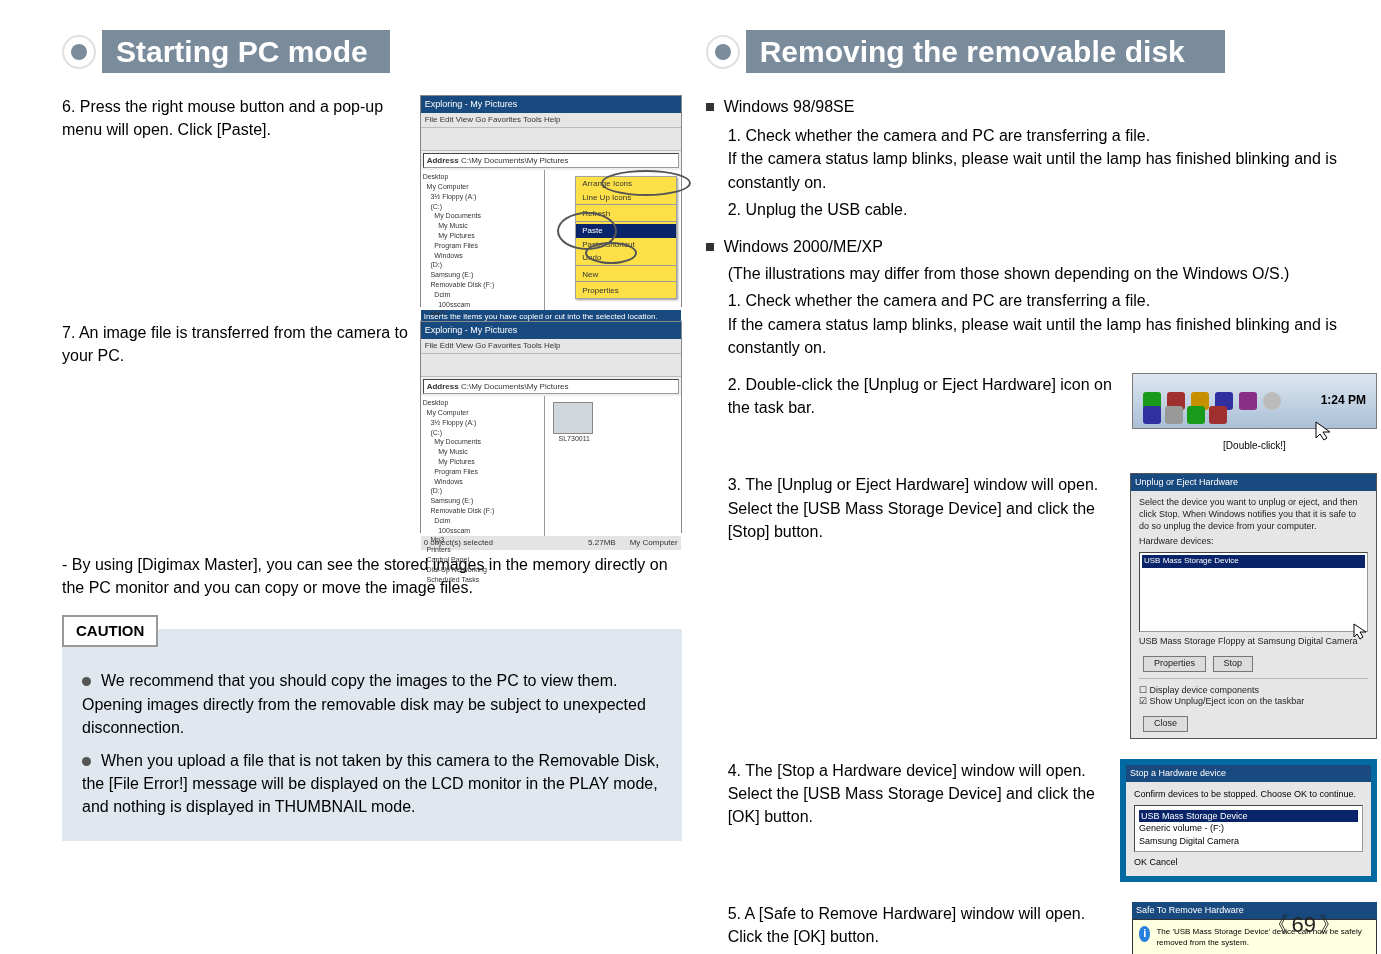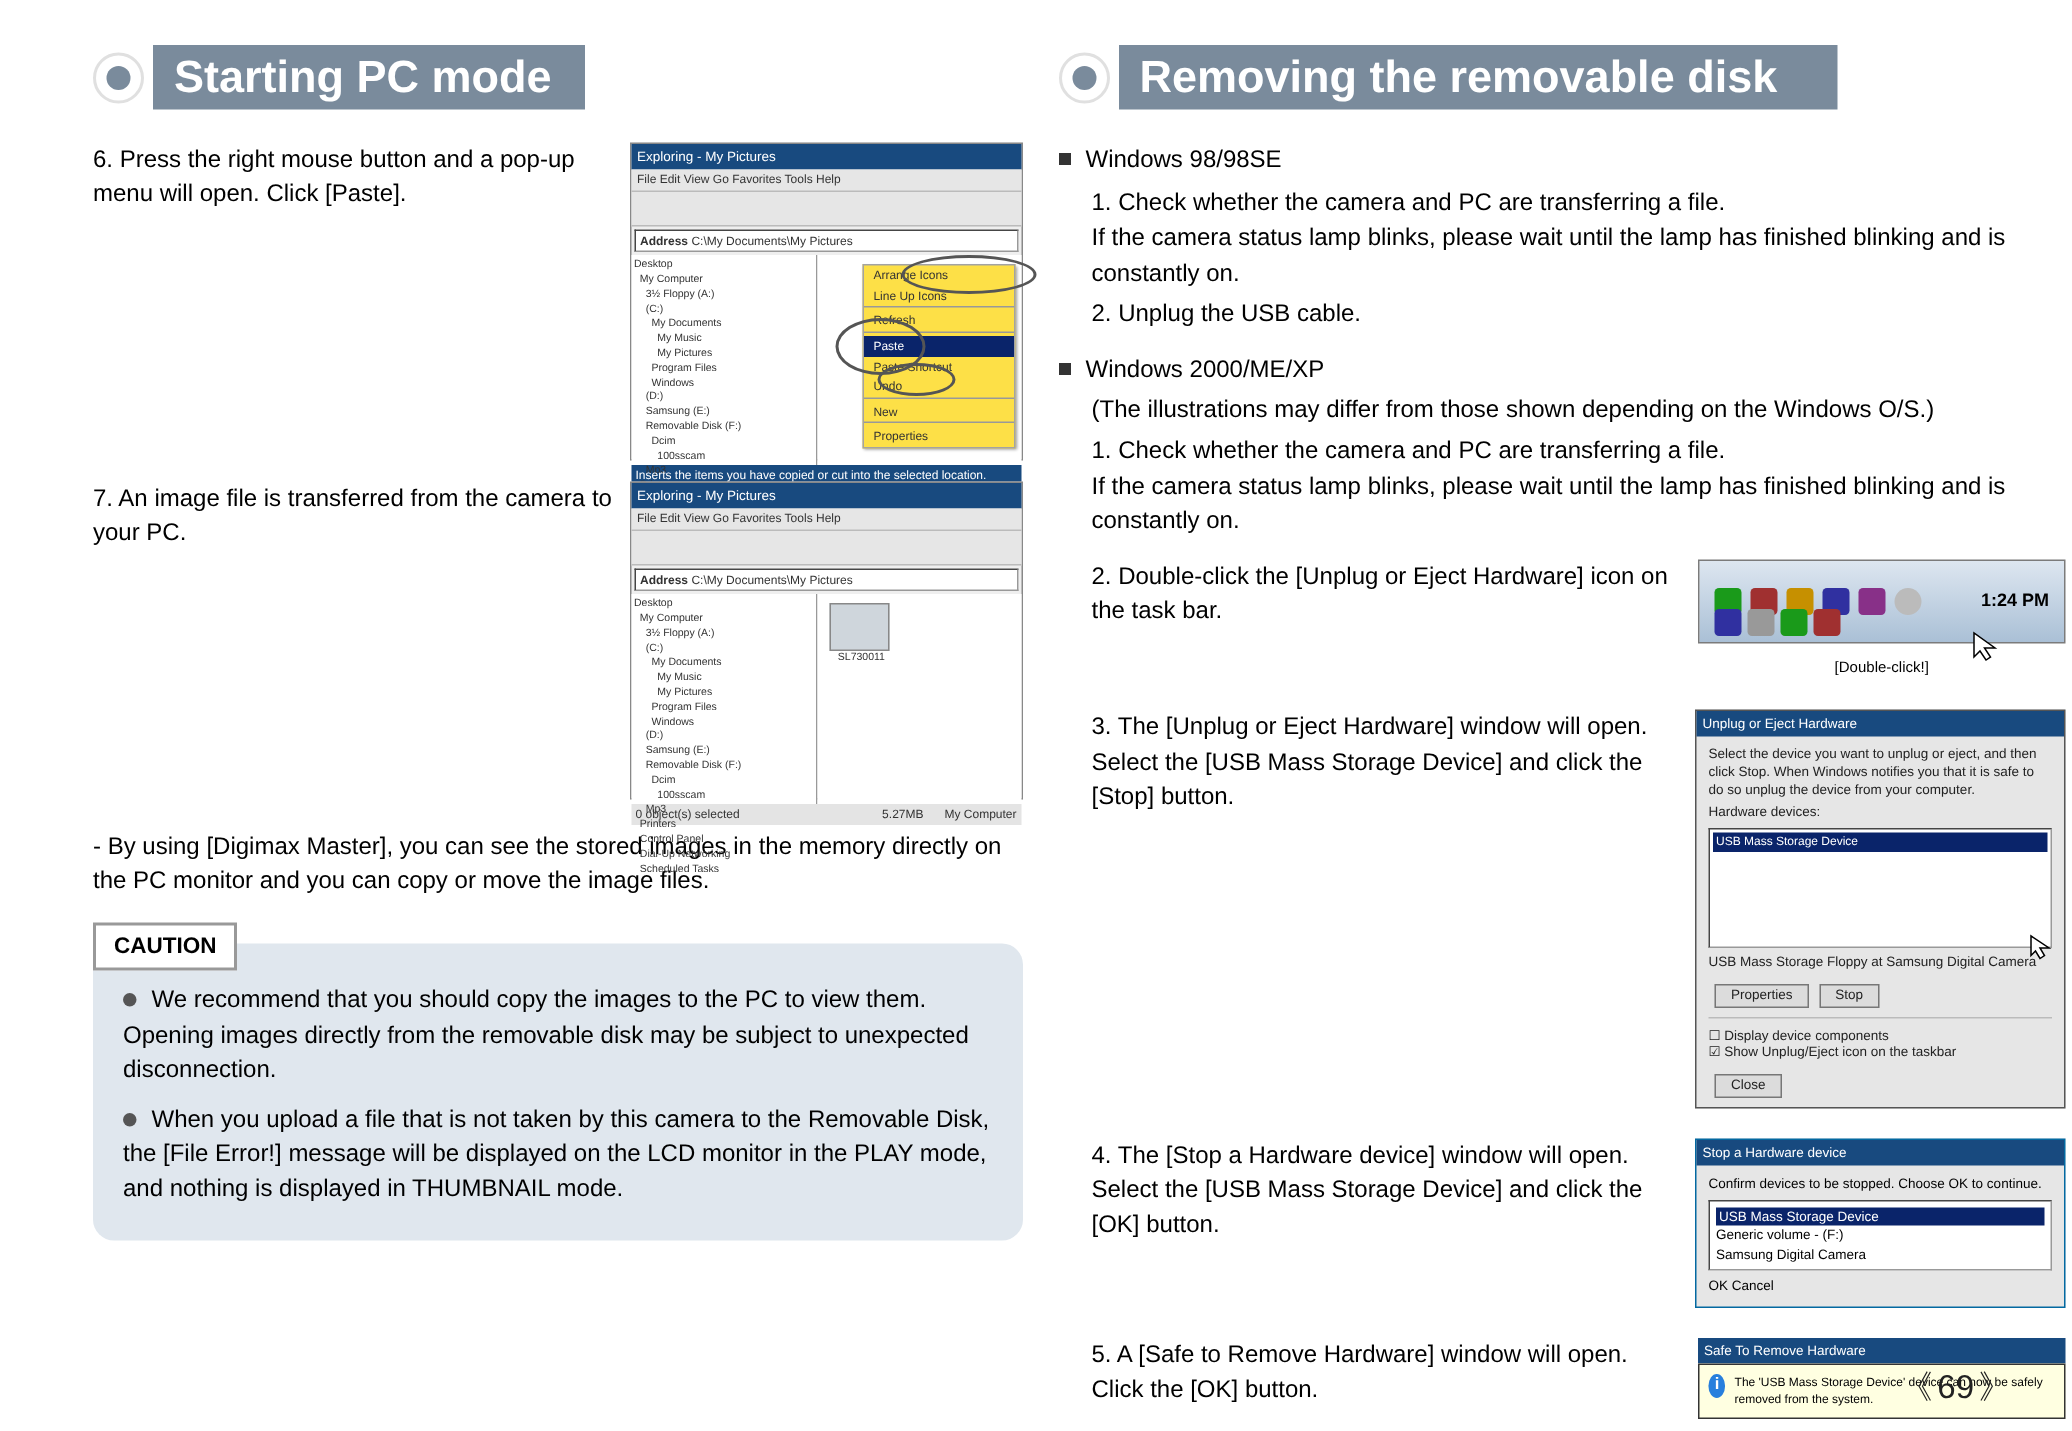--- a/index.html
+++ b/index.html
@@ -131,22 +131,22 @@
   .row-l {
     display:flex;
     align-items:flex-start;
   }
   .row-l .txt { flex:1; }
 
   
   .caution {
     margin-top: 30px;
     background: #e0e7ee;
-    border-radius: 14px;
-    padding: 20px 20px 22px 20px;
+    border-radius: 0;
+    padding: 34px 20px 22px 20px;
     position: relative;
   }
   .caution-tab {
     position: absolute;
     top: -14px;
     left: 0;
     background: #fff;
     border: 2px solid #999;
     padding: 3px 12px;
     font-weight: bold;
@@ -186,21 +186,21 @@
     padding:2px; font-size:8px;
   }
   .dialog-small .list .sel-row { background:#0a246a; color:#fff; padding:1px 2px; }
   .dialog-small .btns { margin-top:8px;}
   .dialog-small .btn {
     display:inline-block; border:1px solid #777; background:#dcdcdc;
     padding:1px 10px; font-size:9px; margin-left:4px;
   }
   .dialog-mini {
     width:245px;
-    border:1px solid #0369a1;
+    border:6px solid #0369a1;
     background:#e6e6e6;
     font-size:9px;
   }
   .dialog-mini .dt { background:#184a7f; color:#fff; padding:2px 4px;}
   .dialog-mini .dc { padding:6px 8px; }
   .inner-list{ background:#fff; border:1px inset #999; padding:4px; margin:4px 0; line-height:1.4;}
   .inner-list .sel-row{ background:#0a246a; color:#fff; padding:0 2px;}
 
   .balloon {
     width:245px;

